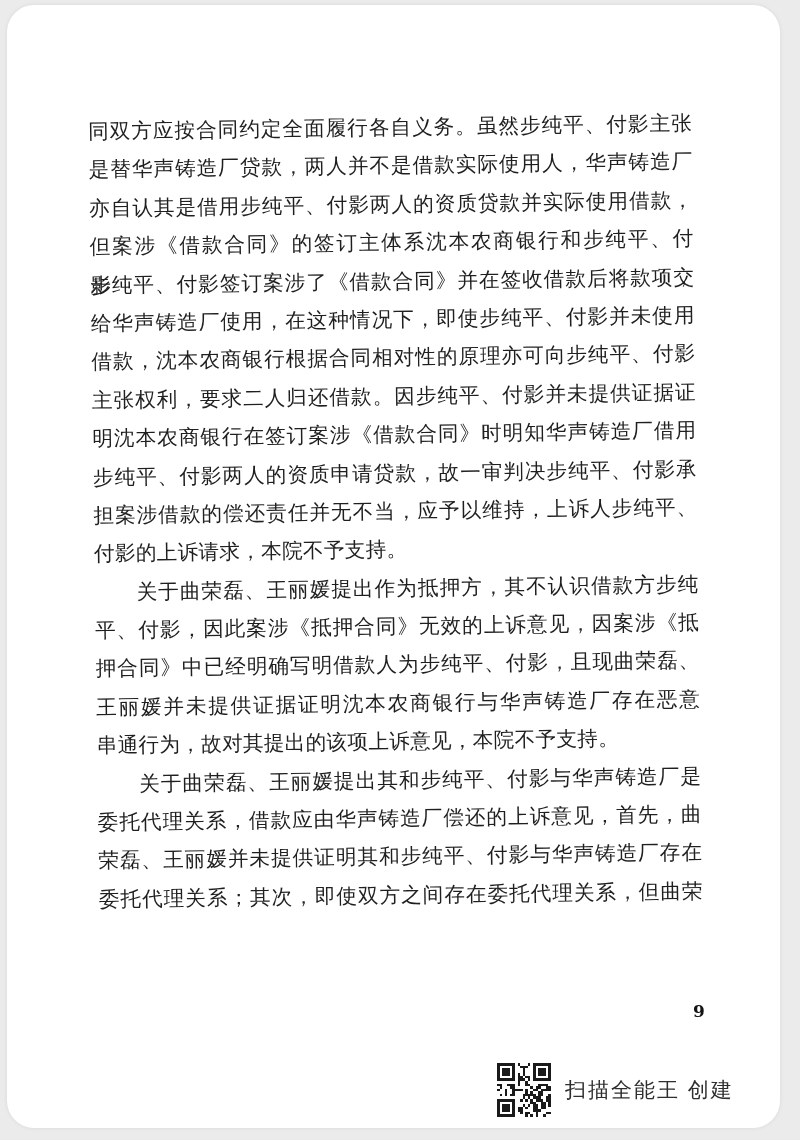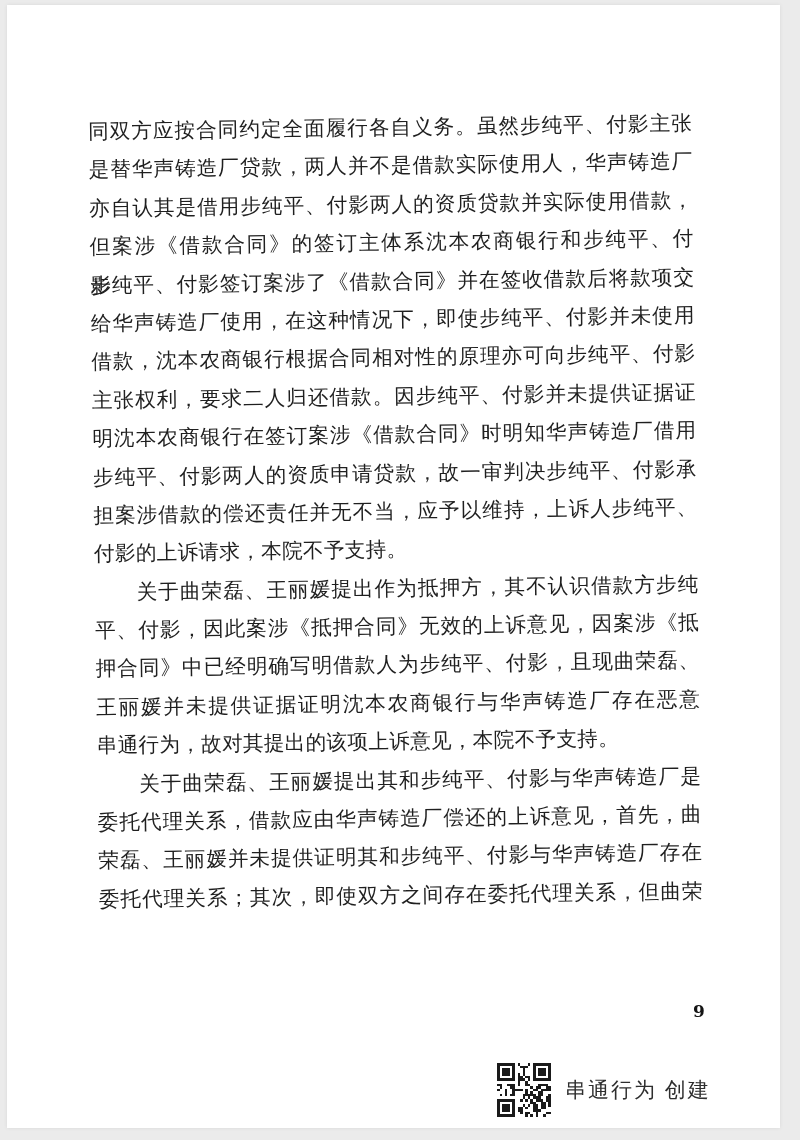--- a/index.html
+++ b/index.html
@@ -18,20 +18,21 @@
     background: #ebebeb;
   }
   .page {
     position: absolute;
     left: 7px;
     top: 5px;
     width: 773px;
     height: 1123px;
     background: #ffffff;
     box-shadow: 0 0 4px rgba(0,0,0,0.08);
+    border-radius: 27px;
   }
   .text-block {
     position: absolute;
     left: 81px;
     top: 107px;
     width: 604px;
     transform: rotate(-0.8deg);
     transform-origin: 30px 10px;
     color: #1f1f1f;
   }
@@ -240,17 +241,17 @@
           <rect x="0" y="0" width="7" height="7" fill="#1a1a1a"></rect>
           <rect x="1" y="1" width="5" height="5" fill="#ffffff"></rect>
           <rect x="2" y="2" width="3" height="3" fill="#1a1a1a"></rect>
           <rect x="14" y="0" width="7" height="7" fill="#1a1a1a"></rect>
           <rect x="15" y="1" width="5" height="5" fill="#ffffff"></rect>
           <rect x="16" y="2" width="3" height="3" fill="#1a1a1a"></rect>
           <rect x="0" y="14" width="7" height="7" fill="#1a1a1a"></rect>
           <rect x="1" y="15" width="5" height="5" fill="#ffffff"></rect>
           <rect x="2" y="16" width="3" height="3" fill="#1a1a1a"></rect>
         </svg>
-      <span class="wm-text">串通行为 创建</span>
+      <span class="wm-text">扫描全能王 创建</span>
     </div>
 
   </div>
 </div>
 
 </body></html>

